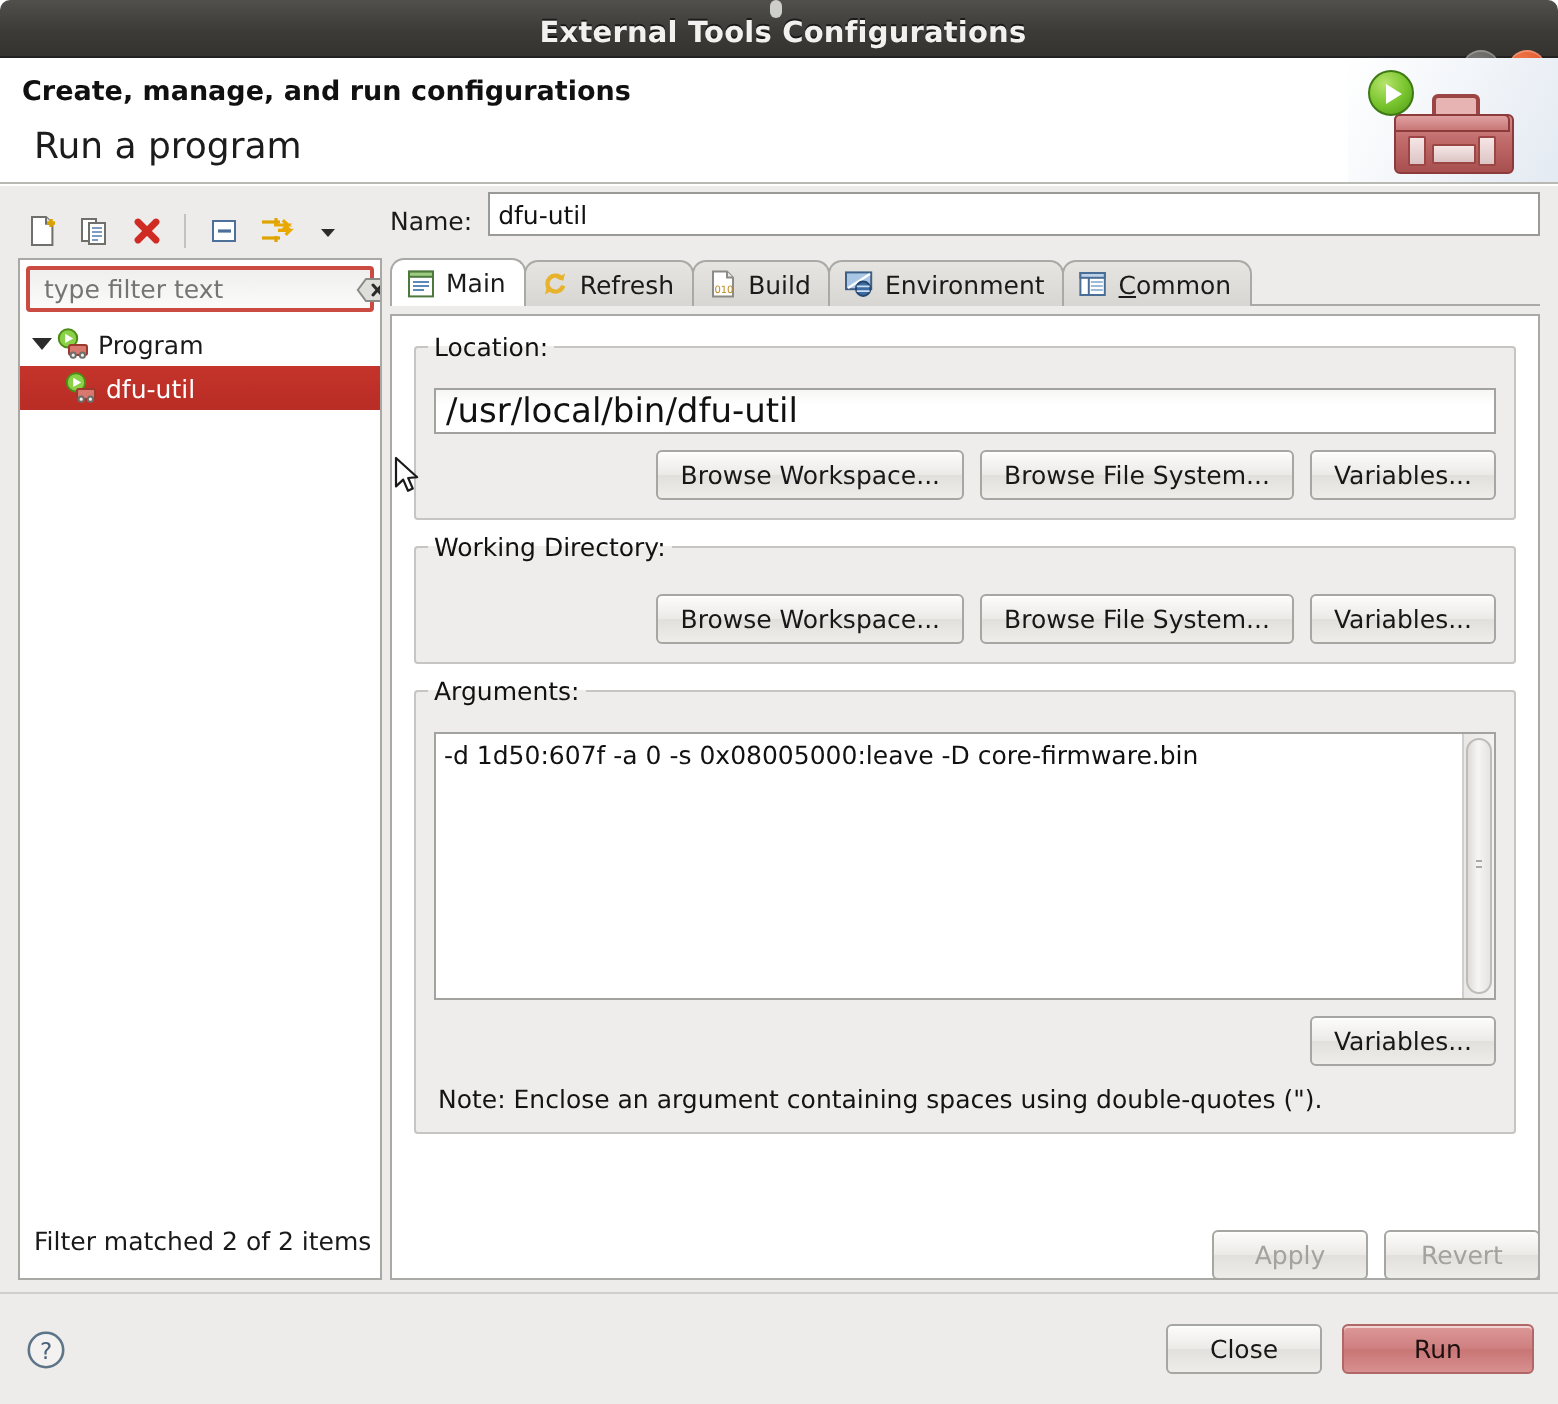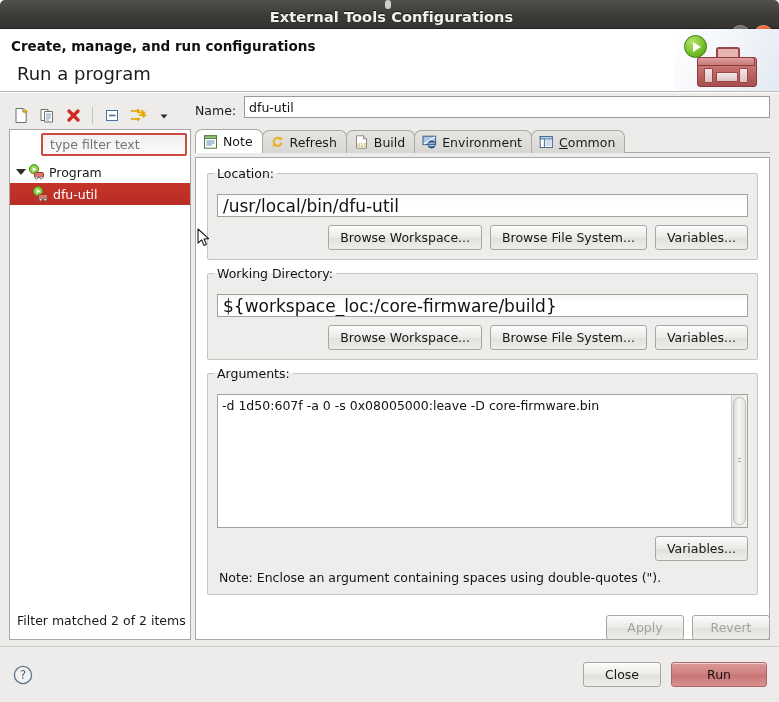--- a/index.html
+++ b/index.html
@@ -211,21 +211,20 @@
   }
   #filterbox {
     height: 23px;
     border: 2px solid #cb4b42;
     border-radius: 2px;
     background: linear-gradient(to bottom, #efefee, #fbfbfa);
     display: flex;
     align-items: center;
     padding: 0 4px 0 5px;
     box-sizing: border-box;
-    margin-left: 28px;
   }
   #filterbox .caret {
     width: 1px; height: 14px;
     background: #000;
     margin-right: 2px;
   }
   #filterbox input {
     flex: 1;
     border: none;
     outline: none;
@@ -657,21 +656,21 @@
           <svg width="15" height="14" viewBox="0 0 15 14">
             <rect x="1.5" y="0.8" width="12" height="12.4" fill="#fff" stroke="#4d7a3c"></rect>
             <rect x="1.5" y="0.8" width="12" height="2.6" fill="#9ccc7f" stroke="#4d7a3c"></rect>
             <g stroke="#5b8ab8" stroke-width="1">
                 <path d="M3.5 6h8"></path>
                 <path d="M3.5 8h8"></path>
                 <path d="M3.5 10h5.5"></path>
               </g>
           </svg>
         </span>
-        <span>Note</span>
+        <span>Main</span>
       </div>
       <div class="tab">
         <span class="ti">
           <svg width="15" height="14" viewBox="0 0 15 14">
             <path d="M11 4.5a4 4 0 1 0 .6 3.3" fill="none" stroke="#e8b22a" stroke-width="2.1"></path>
             <path d="M12.5 1.8 L11.6 5.4 L8.2 4.2 z" fill="#e8b22a"></path>
             <path d="M2.5 12.2 L3.4 8.6 L6.8 9.8 z" fill="#e8b22a"></path>
           </svg>
         </span>
         <span>Refresh</span>
@@ -722,21 +721,20 @@
         <input class="txtinput" type="text" value="/usr/local/bin/dfu-util" style="">
         <div class="btnrow">
           <button class="btn">Browse Workspace...</button>
           <button class="btn">Browse File System...</button>
           <button class="btn">Variables...</button>
         </div>
       </fieldset>
 
       <fieldset class="group">
         <legend>Working Directory:</legend>
-        <input class="txtinput" type="text" value="${workspace_loc:/core-firmware/build}" style="">
         <div class="btnrow">
           <button class="btn">Browse Workspace...</button>
           <button class="btn">Browse File System...</button>
           <button class="btn">Variables...</button>
         </div>
       </fieldset>
 
       <fieldset class="group">
         <legend>Arguments:</legend>
         <div class="argwrap">

